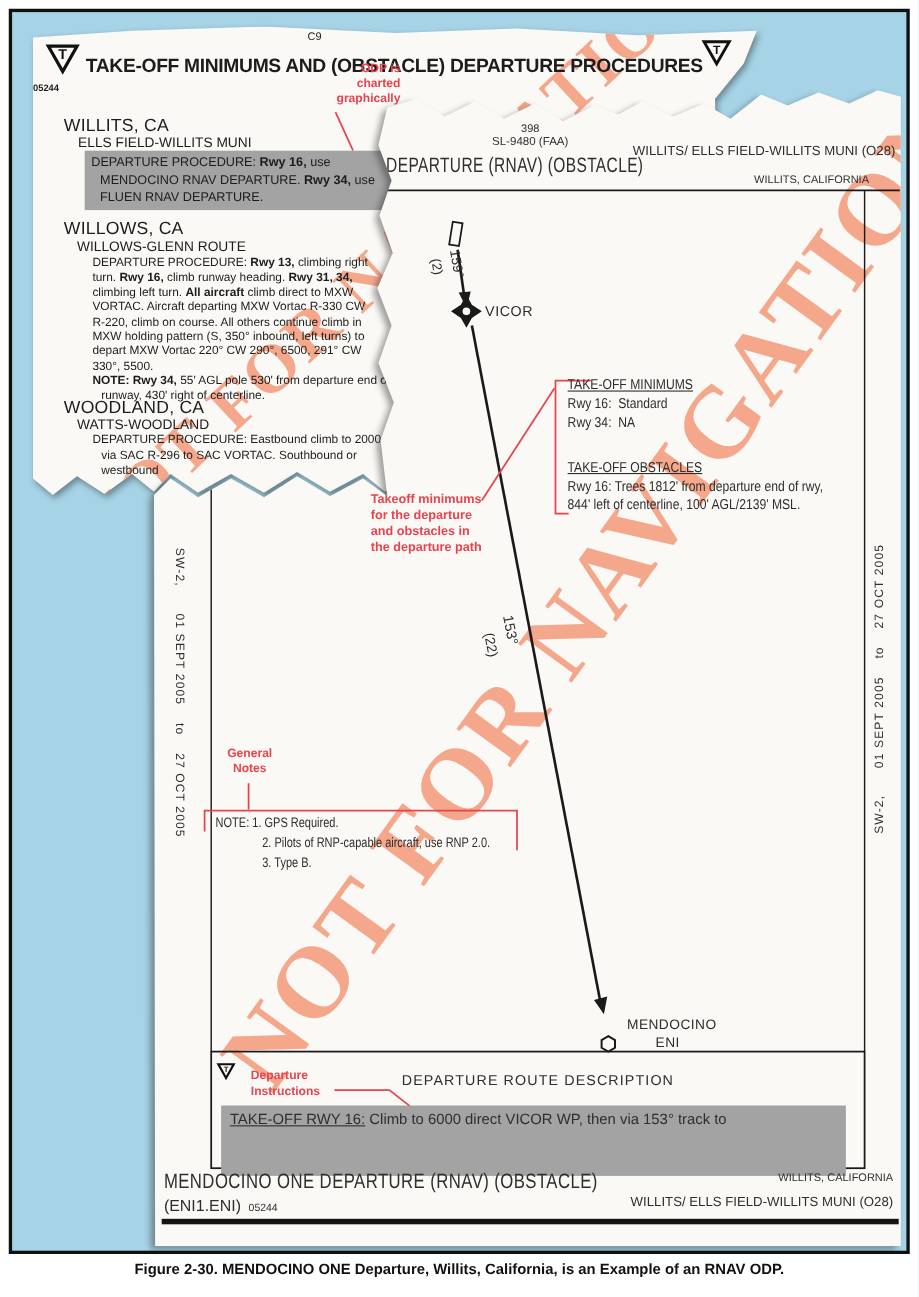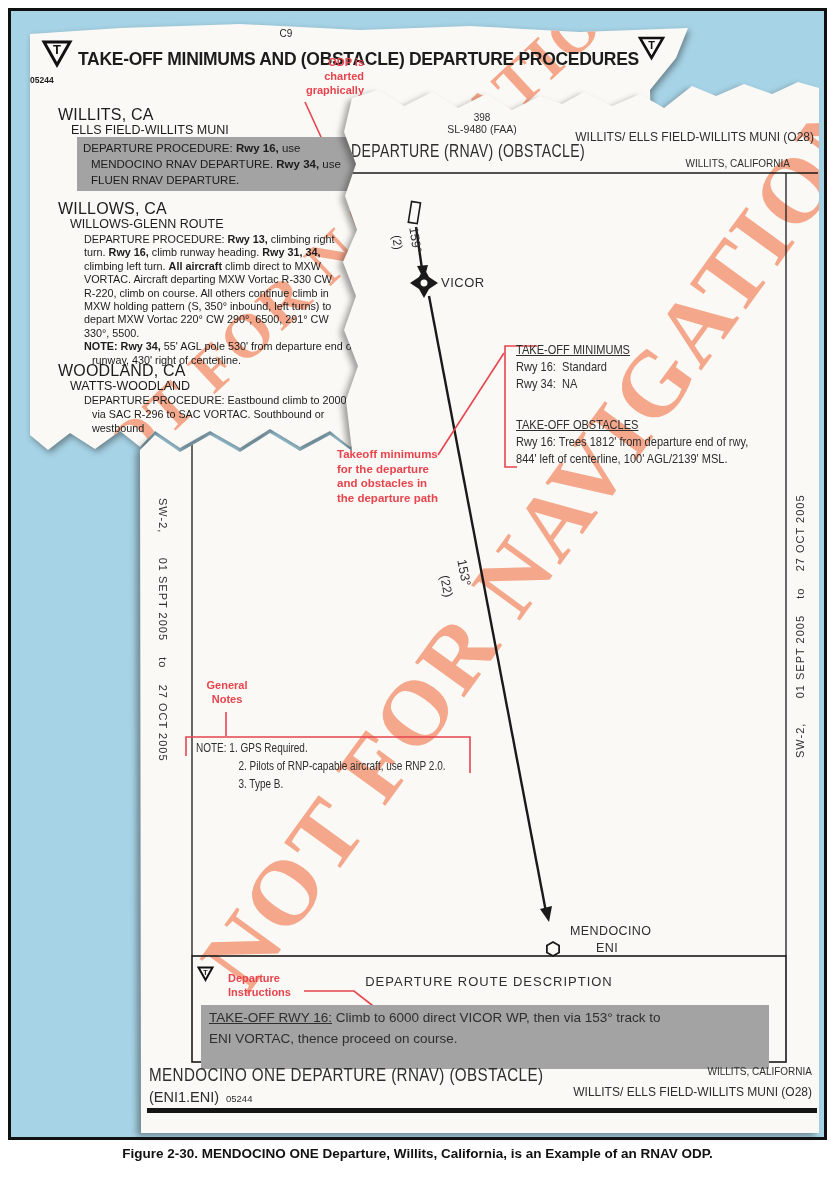--- a/index.html
+++ b/index.html
@@ -177,21 +177,20 @@
         <polygon points="1.5,1.5 15.5,1.5 8.5,14" fill="#FAF9F5" stroke="#111" stroke-width="2"></polygon>
         <text x="8.5" y="8.5" text-anchor="middle" font-size="7" font-weight="bold" fill="#111">T</text>
       </svg>
       <div class="abs red" style="left:228px;top:972px;font-size:11px;line-height:13.5px;">
         <div>Departure</div>
         <div>Instructions</div>
       </div>
       <div class="abs tc" style="left:192px;top:974px;width:594px;text-align:center;font-size:13px;letter-spacing:1px;">DEPARTURE ROUTE DESCRIPTION</div>
       <div class="abs ylw tc" style="left:201px;top:1005px;width:568px;height:64px;padding:2px 8px;font-size:13.5px;line-height:21px;box-sizing:border-box;">
         <div><span style="text-decoration: underline;">TAKE-OFF RWY 16:</span><span>  Climb to 6000 direct VICOR WP, then via 153° track to</span></div>
-        <div><span>ENI VORTAC,  thence proceed on course.</span></div>
       </div>
 
       <div class="abs tc rot" style="left:149px;top:1064px;font-size:19px;letter-spacing:.5px;transform:scaleX(.8);">MENDOCINO ONE DEPARTURE (RNAV) (OBSTACLE)</div>
       <div class="abs tc" style="left:149px;top:1089px;font-size:14.5px;">(ENI1.ENI)</div>
       <div class="abs tc" style="left:226px;top:1093px;font-size:9.5px;">05244</div>
       <div class="abs tc" style="left:600px;top:1066px;width:212px;text-align:right;font-size:10px;">WILLITS, CALIFORNIA</div>
       <div class="abs tc" style="left:540px;top:1085px;width:272px;text-align:right;font-size:12px;">WILLITS/ ELLS FIELD-WILLITS MUNI (O28)</div>
     </div>
   </div>
 

